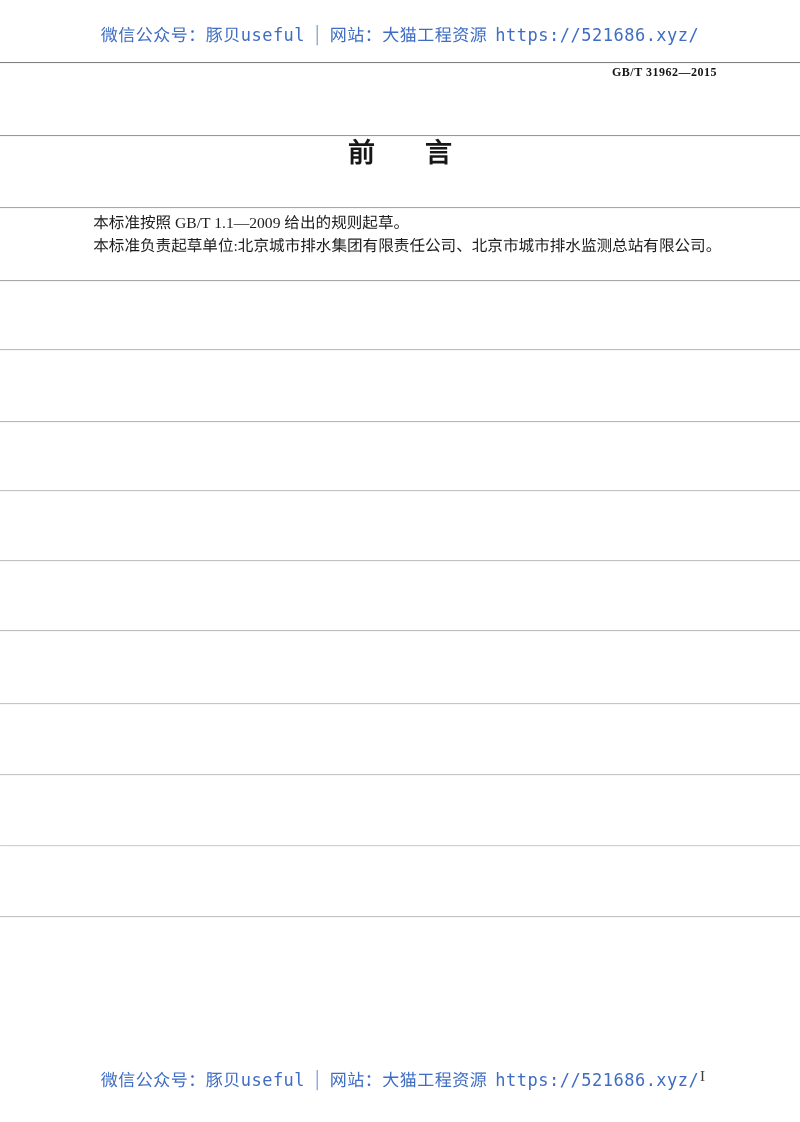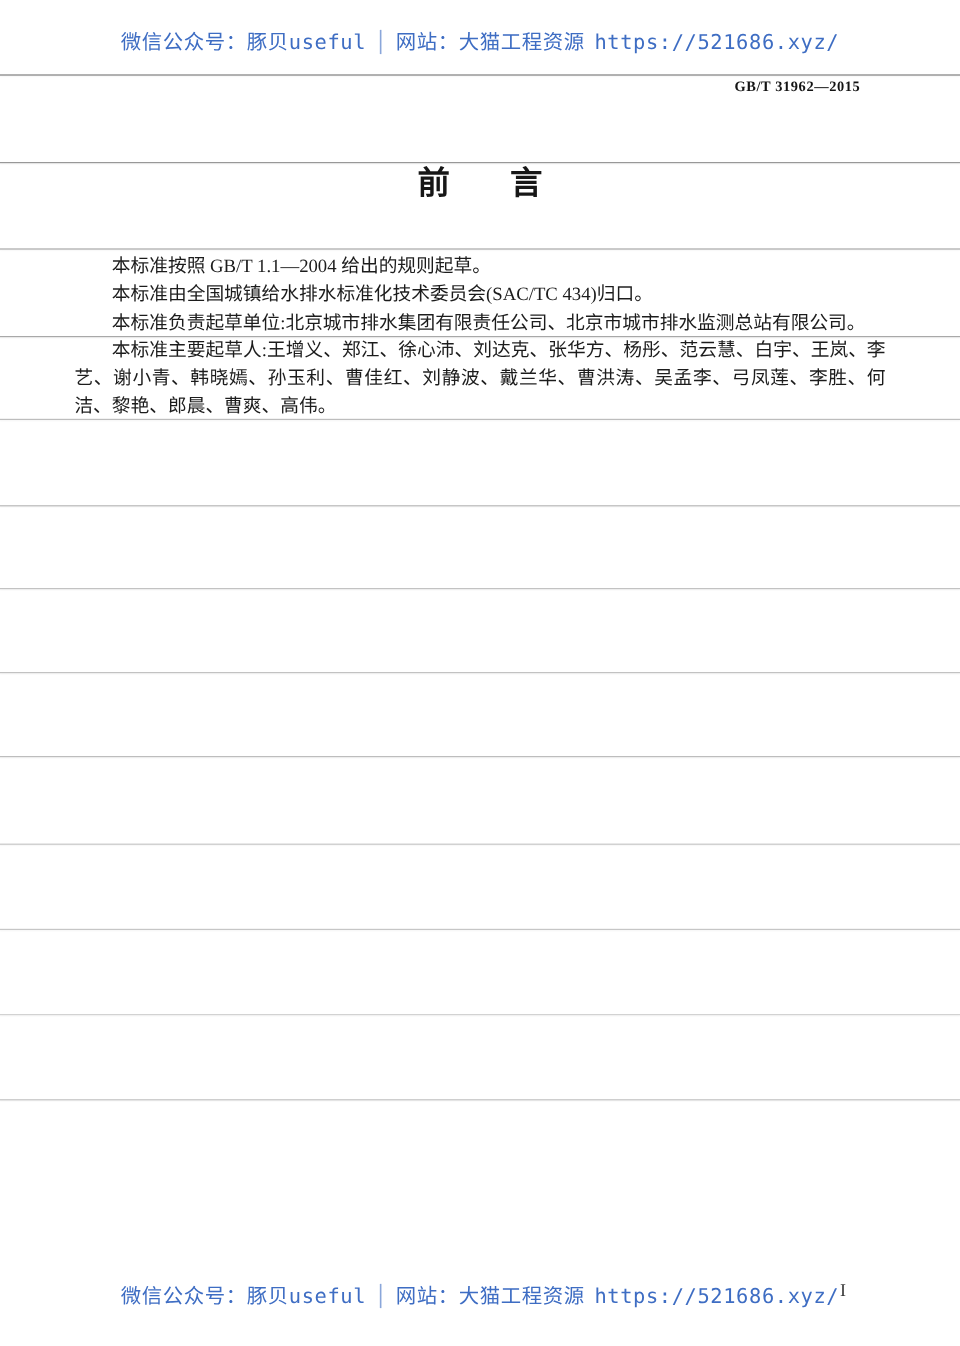--- a/index.html
+++ b/index.html
@@ -63,24 +63,22 @@
   </div>
 
   <div class="header-code">GB/T 31962—2015</div>
 
   <div class="doc-title">
     <span>前</span>
     <span>言</span>
   </div>
 
   <div class="body-text">
-    <p>本标准按照 GB/T 1.1—2004 给出的规则起草。</p>
-    <p>本标准由全国城镇给水排水标准化技术委员会(SAC/TC 434)归口。</p>
+    <p>本标准按照 GB/T 1.1—2009 给出的规则起草。</p>
     <p>本标准负责起草单位:北京城市排水集团有限责任公司、北京市城市排水监测总站有限公司。</p>
-    <p>本标准主要起草人:王增义、郑江、徐心沛、刘达克、张华方、杨彤、范云慧、白宇、王岚、李艺、谢小青、韩晓嫣、孙玉利、曹佳红、刘静波、戴兰华、曹洪涛、吴孟李、弓凤莲、李胜、何洁、黎艳、郎晨、曹爽、高伟。</p>
   </div>
 
   <div class="watermark watermark-bottom">
     <span>微信公众号：</span><span>豚贝useful</span><span class="wm-sep">│</span><span>网站：</span><span>大猫工程资源</span><span class="wm-gap"></span><span>https://521686.xyz/</span>
   </div>
 
   <div class="page-num">I</div>
 
 <div class="seam-line" style="top: 62px; background: rgb(127, 127, 127);"></div>
     <div class="seam-line" style="top: 135px; background: rgb(152, 152, 152);"></div>

